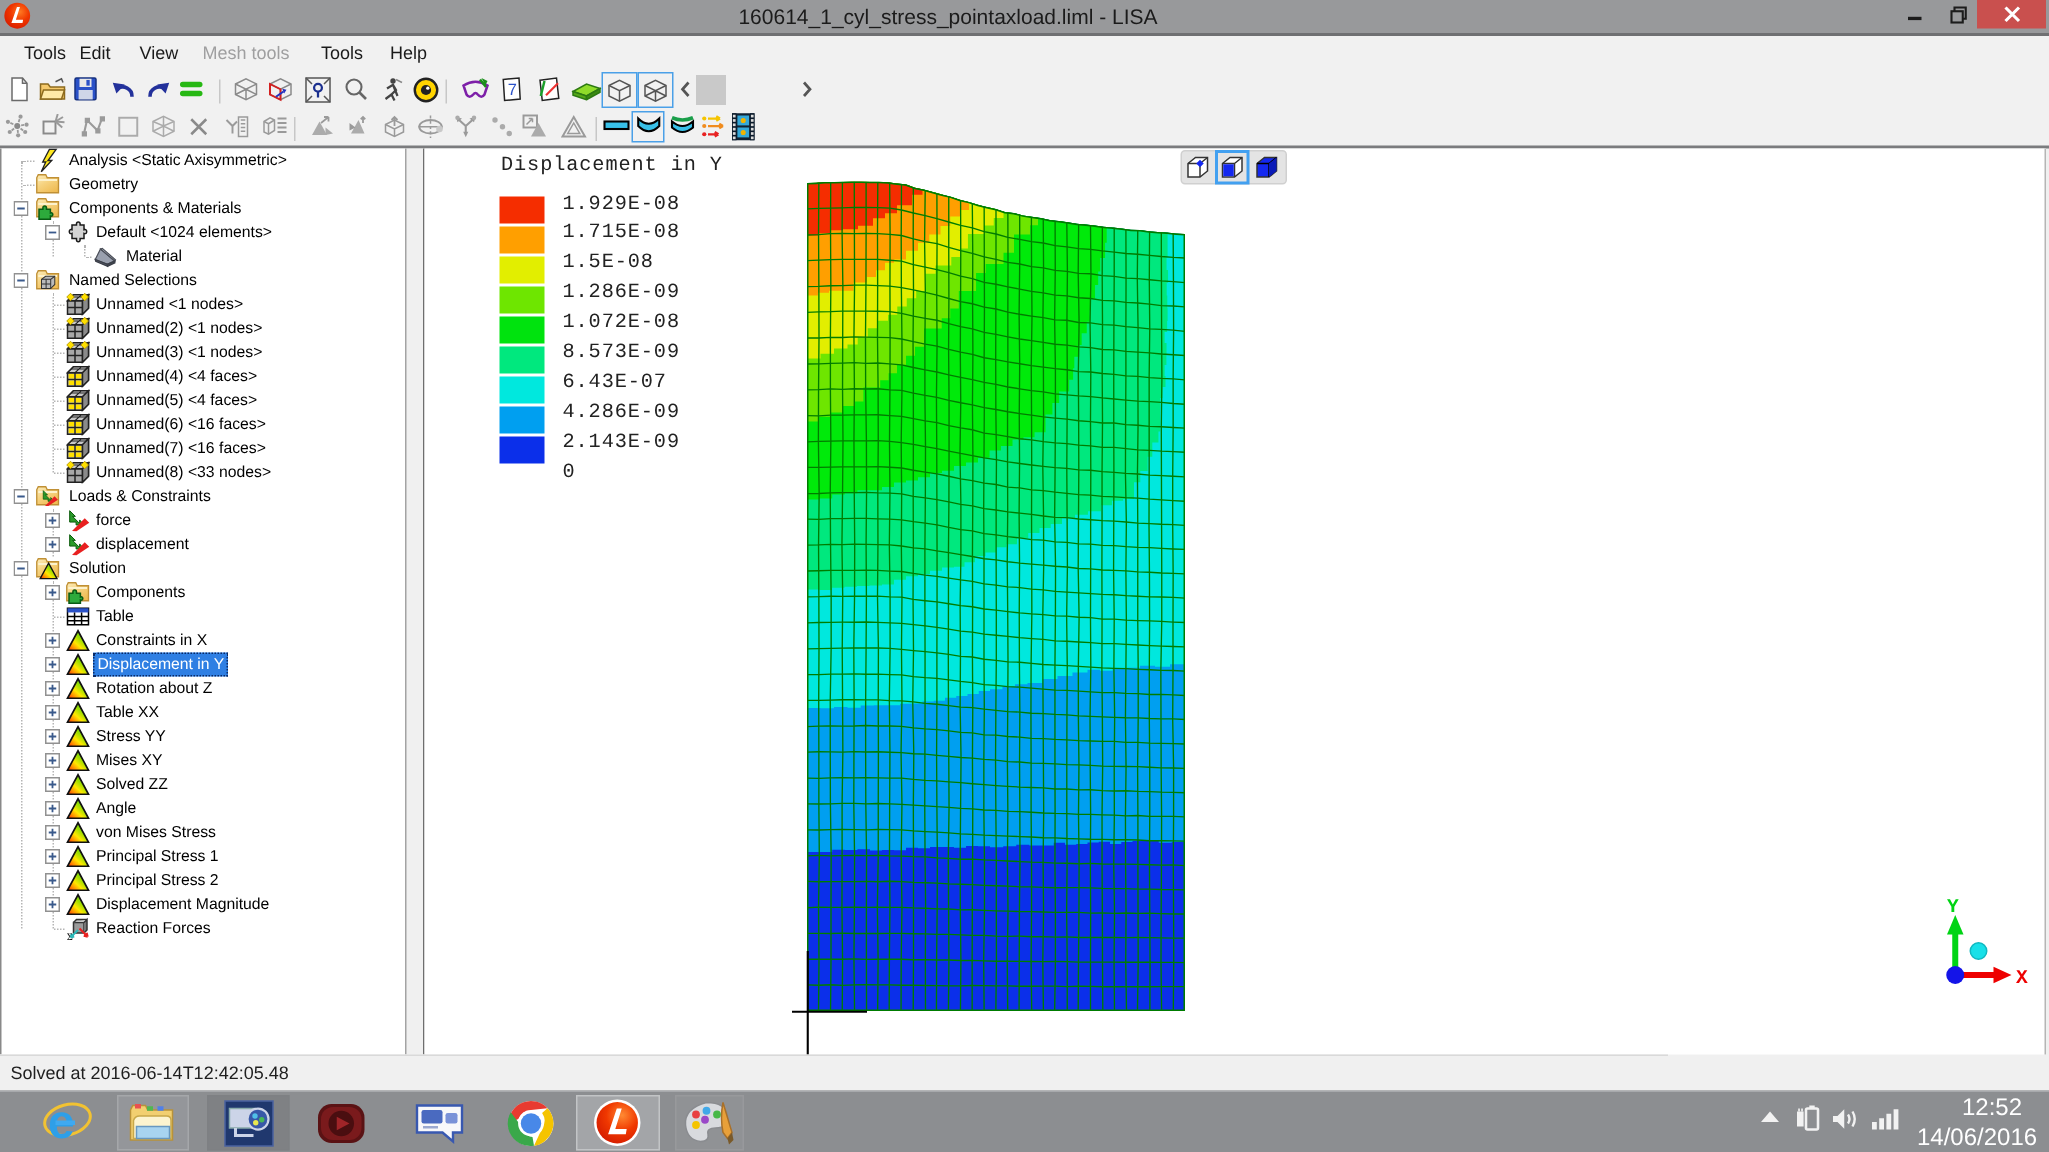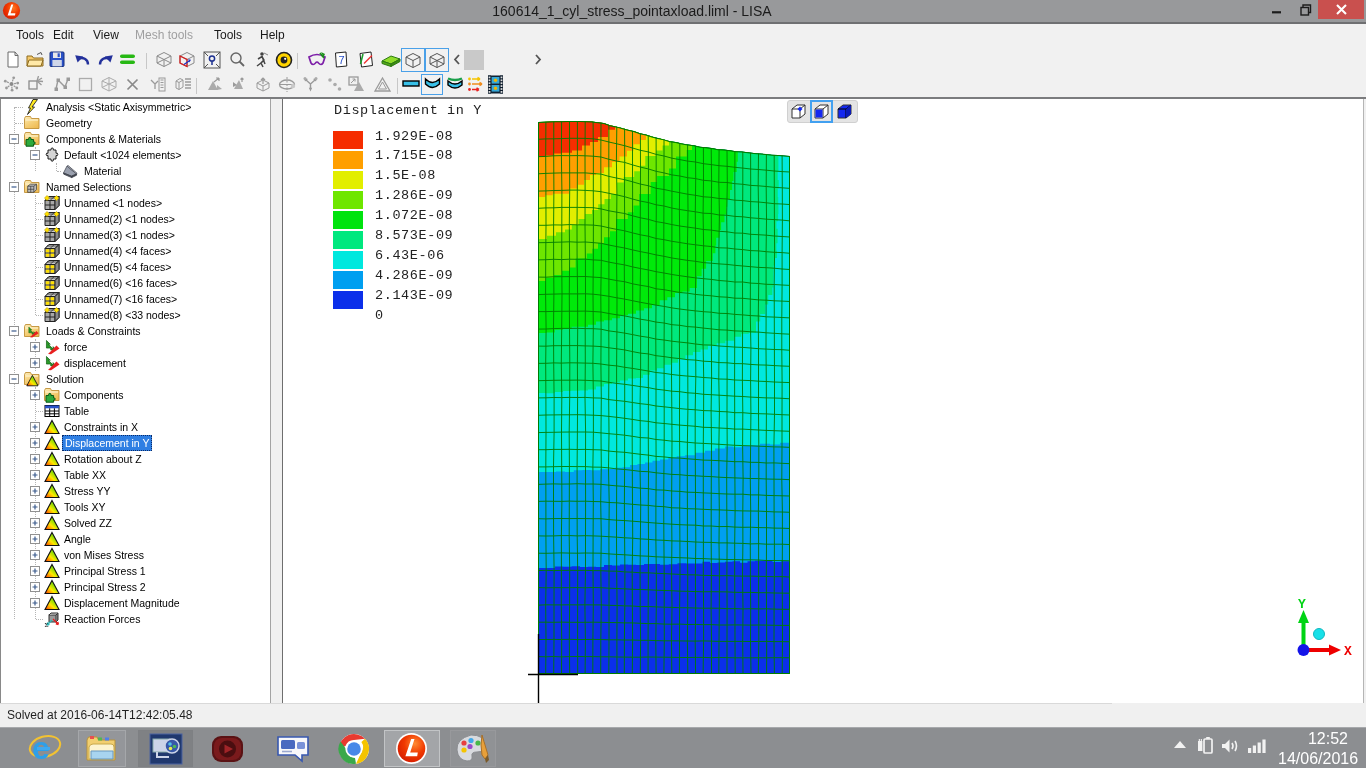--- a/index.html
+++ b/index.html
@@ -561,21 +561,21 @@
       <use href="#i-tri"></use>
     </svg>
 <div class="trow" style="left:63px;top:385px;line-height:14px">Stress YY</div>
 <svg class="abs" style="left:29px;top:403px" width="10" height="10" viewBox="0 0 10 10">
       <rect x="0.5" y="0.5" width="9" height="9" fill="#fff" stroke="#919191"></rect>
       <path d="M2.5 5 L7.5 5 M5 2.5 L5 7.5" stroke="#3a5a8c" stroke-width="1.2"></path>
     </svg>
 <svg class="abs" style="left:43px;top:400px" width="16" height="16" viewBox="0 0 16 16">
       <use href="#i-tri"></use>
     </svg>
-<div class="trow" style="left:63px;top:401px;line-height:14px">Tools XY</div>
+<div class="trow" style="left:63px;top:401px;line-height:14px">Mises XY</div>
 <svg class="abs" style="left:29px;top:419px" width="10" height="10" viewBox="0 0 10 10">
       <rect x="0.5" y="0.5" width="9" height="9" fill="#fff" stroke="#919191"></rect>
       <path d="M2.5 5 L7.5 5 M5 2.5 L5 7.5" stroke="#3a5a8c" stroke-width="1.2"></path>
     </svg>
 <svg class="abs" style="left:43px;top:416px" width="16" height="16" viewBox="0 0 16 16">
       <use href="#i-tri"></use>
     </svg>
 <div class="trow" style="left:63px;top:417px;line-height:14px">Solved ZZ</div>
 <svg class="abs" style="left:29px;top:435px" width="10" height="10" viewBox="0 0 10 10">
       <rect x="0.5" y="0.5" width="9" height="9" fill="#fff" stroke="#919191"></rect>
@@ -633,21 +633,21 @@
 <div class="abs" style="left:333px;top:230.5px;width:30px;height:18px;background:#00e87e"></div>
 <div class="abs" style="left:333px;top:250.5px;width:30px;height:18px;background:#00e8de"></div>
 <div class="abs" style="left:333px;top:270.5px;width:30px;height:18px;background:#009ff0"></div>
 <div class="abs" style="left:333px;top:290.5px;width:30px;height:18px;background:#0b2fea"></div>
 <div class="abs legmono" style="left:375px;top:128.5px">1.929E-08</div>
 <div class="abs legmono" style="left:375px;top:148.4px">1.715E-08</div>
 <div class="abs legmono" style="left:375px;top:168.3px">1.5E-08</div>
 <div class="abs legmono" style="left:375px;top:188.2px">1.286E-09</div>
 <div class="abs legmono" style="left:375px;top:208.1px">1.072E-08</div>
 <div class="abs legmono" style="left:375px;top:228.0px">8.573E-09</div>
-<div class="abs legmono" style="left:375px;top:247.9px">6.43E-06</div>
+<div class="abs legmono" style="left:375px;top:247.9px">6.43E-07</div>
 <div class="abs legmono" style="left:375px;top:267.8px">4.286E-09</div>
 <div class="abs legmono" style="left:375px;top:287.7px">2.143E-09</div>
 <div class="abs legmono" style="left:375px;top:307.6px">0</div>
 <div class="abs" style="left:787px;top:100px;width:71px;height:23px;background:#e4e4e4;border-radius:3px;border:1px solid #d0d0d0"></div>
 <svg class="abs" style="left:790px;top:103px" width="17" height="17" viewBox="0 0 17 17">
     <path d="M2 6 L7 2 L15 2 L15 11 L10 15 L2 15 Z" fill="#fff" stroke="#333"></path>
     <path d="M2 6 L10 6 L10 15 M10 6 L15 2" fill="none" stroke="#333"></path>
     <path d="M10 3.5 L12.5 6 L10 8.5 L7.5 6 Z" fill="#1428f0"></path>
   </svg>
 <div class="abs" style="left:810px;top:100px;width:23px;height:23px;border:2px solid #42a0f0"></div>

